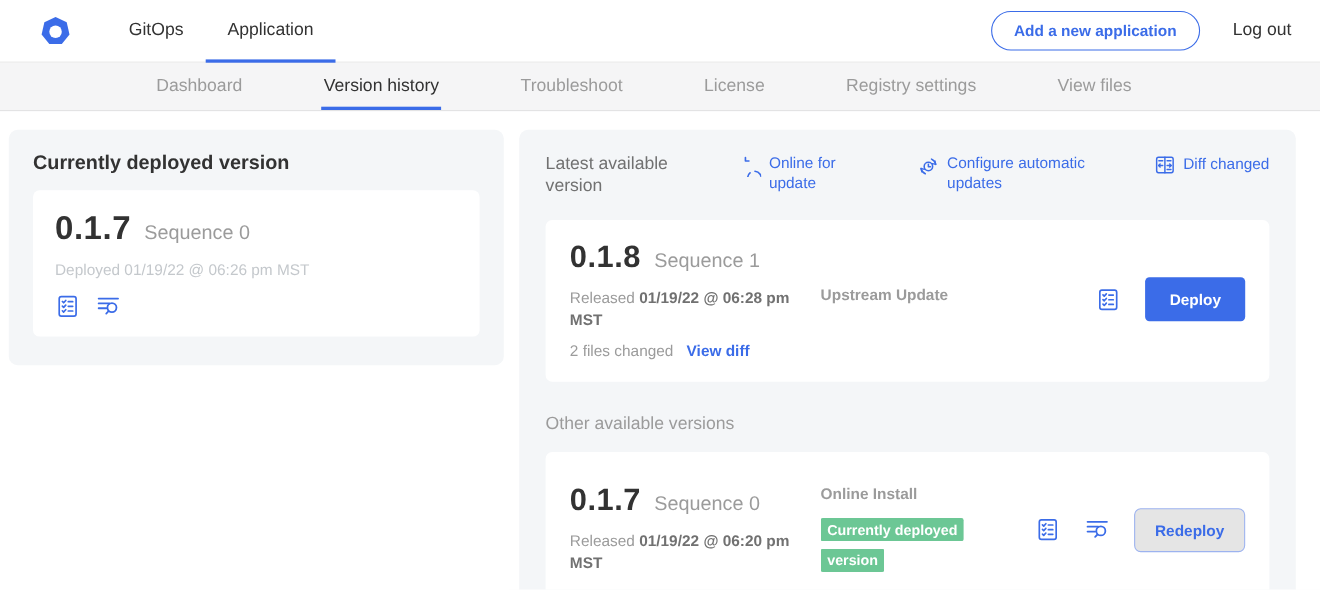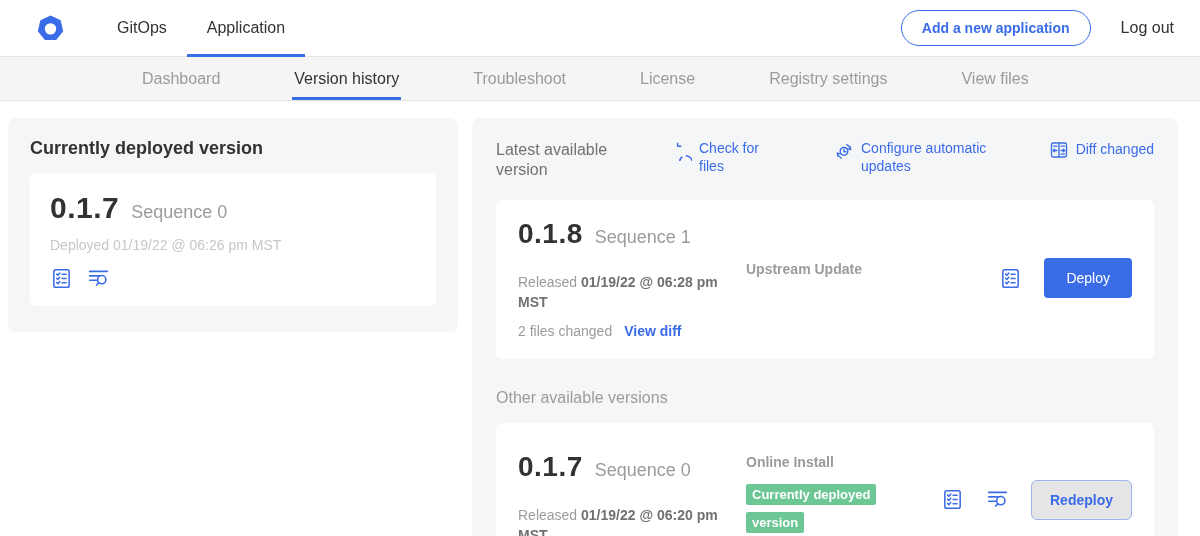--- a/index.html
+++ b/index.html
@@ -52,32 +52,32 @@
   .action-link .a-icon svg { width:100%; height:100%; }
   .al-1 { width:110px; }
   .al-2 { margin-left:52px; width:170px; }
   .al-3 { margin-left:auto; align-items:center; }
   .al-3 .a-icon { margin-top:0; }
 
   
   .version-card { background:#fff; border-radius:6px; padding:18px 22px 20px; display:flex; }
   .vc-left { width:228px; flex:none; }
   .vc-version { font-size:28px; font-weight:700; color:#323232; letter-spacing:.5px; }
-  .released { margin-top:22px; font-size:14px; line-height:1.45; color:#9b9b9b; max-width:212px; }
+  .released { margin-top:10px; font-size:14px; line-height:1.45; color:#9b9b9b; max-width:212px; }
   .released b { color:#717171; font-weight:700; }
   .files-row { margin-top:10px; font-size:14px; color:#9b9b9b; }
   .view-diff { color:#3b6ce8; font-weight:700; margin-left:12px; cursor:pointer; }
   .vc-mid { flex:1; }
   .source-label { font-size:14px; font-weight:700; color:#9b9b9b; }
   .badge-wrap { margin-top:9px; width:172px; line-height:1.75; }
   .status-badge { display:inline; background:#6cc795; color:#fff; font-size:13px; font-weight:700;
     padding:3px 6px; border-radius:2px; -webkit-box-decoration-break:clone; box-decoration-break:clone; }
   .vc-right { margin-left:auto; display:flex; align-items:center; gap:22px; }
   .deploy-btn { background:#3b6ce8; color:#fff; border:none; border-radius:4px; padding:12px 22px;
-    font-size:14px; font-weight:400; cursor:pointer; font-family:inherit; }
+    font-size:14px; font-weight:700; cursor:pointer; font-family:inherit; }
   .redeploy-btn { background:#e5e5e5; color:#3b6ce8; border:1px solid #9db3ef; border-radius:6px;
     padding:11px 18px; font-size:14px; font-weight:700; cursor:pointer; font-family:inherit; }
 
   .card-first { margin-top:20px; }
   .card-first .vc-mid { padding-top:42px; }
   .other-title { margin-top:30px; font-size:16px; color:#9b9b9b; }
   .card-other { margin-top:16px; }
   .card-other .vc-mid { padding-top:12px; }
   .card-other .vc-left { padding-top:10px; padding-bottom:14px; }
 </style>
@@ -164,21 +164,21 @@
     <div class="right-header">
       <div class="right-title">Latest available version</div>
       <div class="header-actions">
         <div class="action-link al-1">
           <span class="a-icon">
             <svg viewBox="0 0 24 24" fill="none" stroke="currentColor" stroke-width="1.8" stroke-linecap="round" stroke-linejoin="round">
               <path d="M 6.8 6.4 A 7.4 7.4 0 1 1 12.2 4.6" transform="rotate(180 12 12)"></path>
               <polyline points="6.8,2.6 6.8,6.4 10.6,6.4"></polyline>
             </svg>
           </span>
-          <span>Check for files</span>
+          <span>Online for update</span>
         </div>
         <div class="action-link al-2">
           <span class="a-icon">
             <svg viewBox="0 0 24 24" fill="none" stroke="currentColor" stroke-width="1.7" stroke-linecap="round" stroke-linejoin="round">
               <circle cx="12" cy="12.4" r="4.6"></circle>
               <polyline points="12,10 12,12.8 14.2,12.8"></polyline>
               <path d="M 4 14.6 A 8.4 8.4 0 0 0 8.6 20.4"></path>
               <polyline points="4.8,18.4 4,14.6 7.6,15.6" stroke-width="1.4"></polyline>
               <path d="M 20 10.2 A 8.4 8.4 0 0 0 15.4 4.4"></path>
               <polyline points="19.2,6.4 20,10.2 16.4,9.2" stroke-width="1.4"></polyline>

